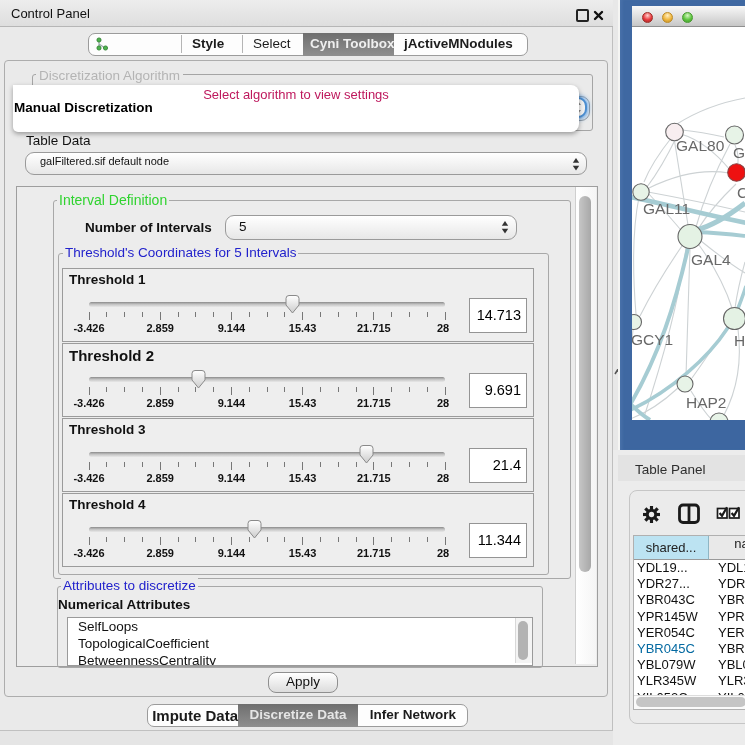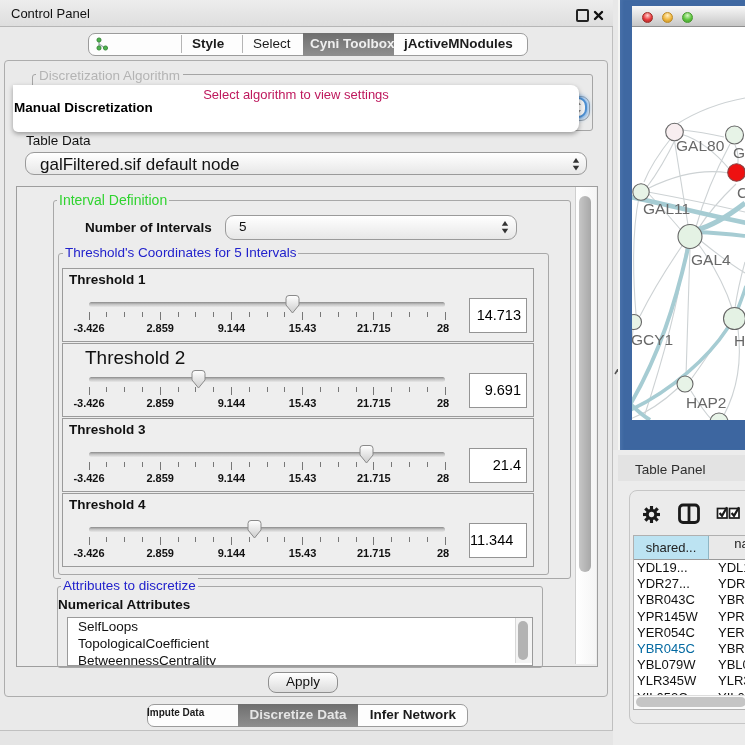--- a/index.html
+++ b/index.html
@@ -39,21 +39,21 @@
 <div class="abs" style="left:571px;top:97px;width:16px;height:21px;border:2px solid #4d8ed0;border-radius:3px 9px 9px 3px;box-sizing:border-box;background:#f2f2f2;box-shadow:0 0 4px 1.5px rgba(85,150,220,0.85);"></div>
 <svg class="abs" style="left:573px;top:101px;" width="10" height="14">
       <path d="M5,0 L8,4 L2,4 Z" fill="#888"></path>
       <path d="M2,9 L8,9 L5,13 Z" fill="#888"></path>
     </svg>
 <div class="abs" style="left:13px;top:85px;width:566px;height:47px;background:#fff;border-radius:0 8px 8px 5px;box-shadow:0 2px 5px rgba(0,0,0,0.35);"></div>
 <div class="lbl" style="left:13px;top:87px;width:566px;text-align:center;font-size:13px;color:#be185d;">Select algorithm to view settings</div>
 <div class="lbl" style="left:14px;top:100px;font-size:13.5px;font-weight:bold;color:#000;">Manual Discretization</div>
 <div class="lbl" style="left:26px;top:133px;font-size:13.5px;color:#111;">Table Data</div>
 <div class="abs" style="left:25px;top:152px;width:560px;height:21px;border:1px solid #9a9a9a;border-radius:9px;background:linear-gradient(#ffffff,#e7e7e7);"></div>
-<div class="lbl" style="left:40px;top:155px;font-size:17px;color:#111;">galFiltered.sif default node</div>
+<div class="lbl" style="left:40px;top:155px;font-size:11px;color:#111;">galFiltered.sif default node</div>
 <svg class="abs" style="left:572px;top:158px;" width="8" height="13">
       <path d="M4,0 L7.2,4.8 L0.8,4.8 Z" fill="#333"></path>
       <path d="M0.8,7.7 L7.2,7.7 L4,12.5 Z" fill="#333"></path>
     </svg>
 <div class="abs" style="left:16px;top:186px;width:580px;height:479px;background:#ececec;border:1px solid #9e9e9e;"></div>
 <div class="abs" style="left:575px;top:187px;width:20px;height:477px;background:linear-gradient(90deg,#ffffff,#f5f5f5);border-left:1px solid #cfcfcf;"></div>
 <div class="abs" style="left:579px;top:196px;width:12px;height:376px;border-radius:6px;background:linear-gradient(90deg,#c6c6c6,#a8a8a8);"></div>
 <div class="abs" style="left:53px;top:200px;width:516px;height:377px;border:1px solid #a8a8a8;border-radius:3px;"></div>
 <div class="lbl" style="left:57px;top:192px;font-size:14px;color:#2fd32f;background:#ececec;padding:0 2px;">Interval Definition</div>
 <div class="lbl" style="left:85px;top:220px;font-size:13.5px;font-weight:bold;color:#111;">Number of Intervals</div>
@@ -101,21 +101,21 @@
 <defs>
         <linearGradient id="tg0" x1="0" y1="0" x2="0" y2="1">
           <stop offset="0" stop-color="#ffffff"></stop>
           <stop offset="1" stop-color="#cccccc"></stop>
         </linearGradient>
       </defs>
 <path d="M2,4.5 Q2,1.5 5,1.5 L12,1.5 Q15,1.5 15,4.5 L15,11 L8.5,19 L2,11 Z" fill="url(#tg0)" stroke="#8a8a8a" stroke-width="1"></path>
     </svg>
 <div class="abs" style="left:469px;top:298px;width:58px;height:35px;background:#fff;border:1px solid #949494;font-size:14.5px;color:#000;text-align:right;line-height:32px;padding-right:5px;box-sizing:border-box;">14.713</div>
 <div class="abs" style="left:62px;top:343px;width:470px;height:72px;background:#eeeeee;border:1px solid #9b9b9b;"></div>
-<div class="lbl" style="left:69px;top:347px;font-size:19px;font-weight:normal;color:#111;margin-left:16px;">Threshold 2</div>
+<div class="lbl" style="left:69px;top:347px;font-size:15px;font-weight:bold;color:#111;">Threshold 2</div>
 <div class="abs" style="left:89px;top:377px;width:356px;height:5px;border-radius:2.5px;background:linear-gradient(#8a8a8a,#c2c2c2 45%,#e8e8e8);"></div>
 <svg class="abs" style="left:62px;top:387px;" width="400" height="24">
       <line x1="27.0" y1="0" x2="27.0" y2="8" stroke="#777" stroke-width="1" shape-rendering="crispEdges"></line>
       <line x1="44.8" y1="0" x2="44.8" y2="5" stroke="#777" stroke-width="1" shape-rendering="crispEdges"></line>
       <line x1="62.6" y1="0" x2="62.6" y2="5" stroke="#777" stroke-width="1" shape-rendering="crispEdges"></line>
       <line x1="80.4" y1="0" x2="80.4" y2="5" stroke="#777" stroke-width="1" shape-rendering="crispEdges"></line>
       <line x1="98.2" y1="0" x2="98.2" y2="8" stroke="#777" stroke-width="1" shape-rendering="crispEdges"></line>
       <line x1="116.0" y1="0" x2="116.0" y2="5" stroke="#777" stroke-width="1" shape-rendering="crispEdges"></line>
       <line x1="133.8" y1="0" x2="133.8" y2="5" stroke="#777" stroke-width="1" shape-rendering="crispEdges"></line>
       <line x1="151.6" y1="0" x2="151.6" y2="5" stroke="#777" stroke-width="1" shape-rendering="crispEdges"></line>
@@ -225,36 +225,36 @@
     </svg>
 <svg class="abs" style="left:245.5px;top:519px;" width="17" height="21">
 <defs>
         <linearGradient id="tg3" x1="0" y1="0" x2="0" y2="1">
           <stop offset="0" stop-color="#ffffff"></stop>
           <stop offset="1" stop-color="#cccccc"></stop>
         </linearGradient>
       </defs>
 <path d="M2,4.5 Q2,1.5 5,1.5 L12,1.5 Q15,1.5 15,4.5 L15,11 L8.5,19 L2,11 Z" fill="url(#tg3)" stroke="#8a8a8a" stroke-width="1"></path>
     </svg>
-<div class="abs" style="left:469px;top:523px;width:58px;height:35px;background:#fff;border:1px solid #949494;font-size:14.5px;color:#000;text-align:left;line-height:32px;padding-right:5px;box-sizing:border-box;">11.344</div>
+<div class="abs" style="left:469px;top:523px;width:58px;height:35px;background:#fff;border:1px solid #949494;font-size:14.5px;color:#000;text-align:right;line-height:32px;padding-right:5px;box-sizing:border-box;">11.344</div>
 
 <div class="abs" style="left:57px;top:586px;width:484px;height:80px;border:1px solid #a8a8a8;border-radius:3px;"></div>
 <div class="lbl" style="left:61px;top:578px;font-size:13.5px;color:#2222cc;background:#ececec;padding:0 2px;">Attributes to discretize</div>
 <div class="lbl" style="left:58px;top:597px;font-size:13.5px;font-weight:bold;color:#111;">Numerical Attributes</div>
 <div class="abs" style="left:67px;top:617px;width:464px;height:47px;background:#fff;border:1px solid #9a9a9a;overflow:hidden;">
   <div style="font-size:13.5px;color:#111;line-height:17px;padding-left:10px;">SelfLoops<br>TopologicalCoefficient<br>BetweennessCentrality</div>
 </div>
 <div class="abs" style="left:515px;top:618px;width:16px;height:45px;background:#f4f4f4;border-left:1px solid #d8d8d8;"></div>
 <div class="abs" style="left:518px;top:621px;width:10px;height:39px;border-radius:5px;background:#b3b3b3;"></div>
 
 <div class="abs" style="left:268px;top:672px;width:68px;height:19px;border:1px solid #8f8f8f;border-radius:8px;background:linear-gradient(#ffffff,#dcdcdc);font-size:13.5px;color:#111;text-align:center;line-height:18px;">Apply</div>
 
 <div class="abs" style="left:147px;top:704px;width:319px;height:21px;background:#fdfdfd;border:1px solid #9b9b9b;border-radius:7px;"></div>
 <div class="abs" style="left:238px;top:704px;width:120px;height:23px;background:linear-gradient(#6f6f6f,#8f8f8f);"></div>
-<div class="lbl" style="left:147px;top:707px;width:91px;text-align:left;font-size:10px;font-weight:bold;color:#1b1b1b;">Impute Data</div>
+<div class="lbl" style="left:147px;top:707px;width:91px;text-align:right;font-size:15px;font-weight:bold;color:#1b1b1b;">Impute Data</div>
 <div class="lbl" style="left:238px;top:707px;width:120px;text-align:center;font-size:13.5px;font-weight:bold;color:#e5e5e5;">Discretize Data</div>
 <div class="lbl" style="left:358px;top:707px;width:110px;text-align:center;font-size:13.5px;font-weight:bold;color:#1b1b1b;">Infer Network</div>
 <svg class="abs" style="left:614px;top:369px;" width="7" height="7">
       <path d="M1,5 L3.5,1 L6,5" fill="none" stroke="#555" stroke-width="1.6"></path>
     </svg>
 <div class="abs" style="left:618px;top:0;width:2px;height:450px;background:#f5f5f3;"></div>
 <div class="abs" style="left:620px;top:0;width:125px;height:450px;background:#3f68a2;box-shadow:inset 3px 0 3px -1px #4a72aa, inset 0 -40px 0 0 #3d66a0;"></div>
 <div class="abs" style="left:632px;top:6px;width:113px;height:20px;background:linear-gradient(#f8f8f8,#c7c7c7);border-bottom:1px solid #8f8f8f;"></div>
 <div class="abs" style="left:641.5px;top:11.5px;width:11px;height:11px;border-radius:50%;background:radial-gradient(circle at 50% 28%, #ffd0cc, #e8373c 55%, #9c2c26 100%);border:0.5px solid #9c2c26;box-sizing:border-box;"></div>
 <div class="abs" style="left:662.0px;top:11.5px;width:11px;height:11px;border-radius:50%;background:radial-gradient(circle at 50% 28%, #ffeec0, #efb63d 55%, #bd8a24 100%);border:0.5px solid #bd8a24;box-sizing:border-box;"></div>

